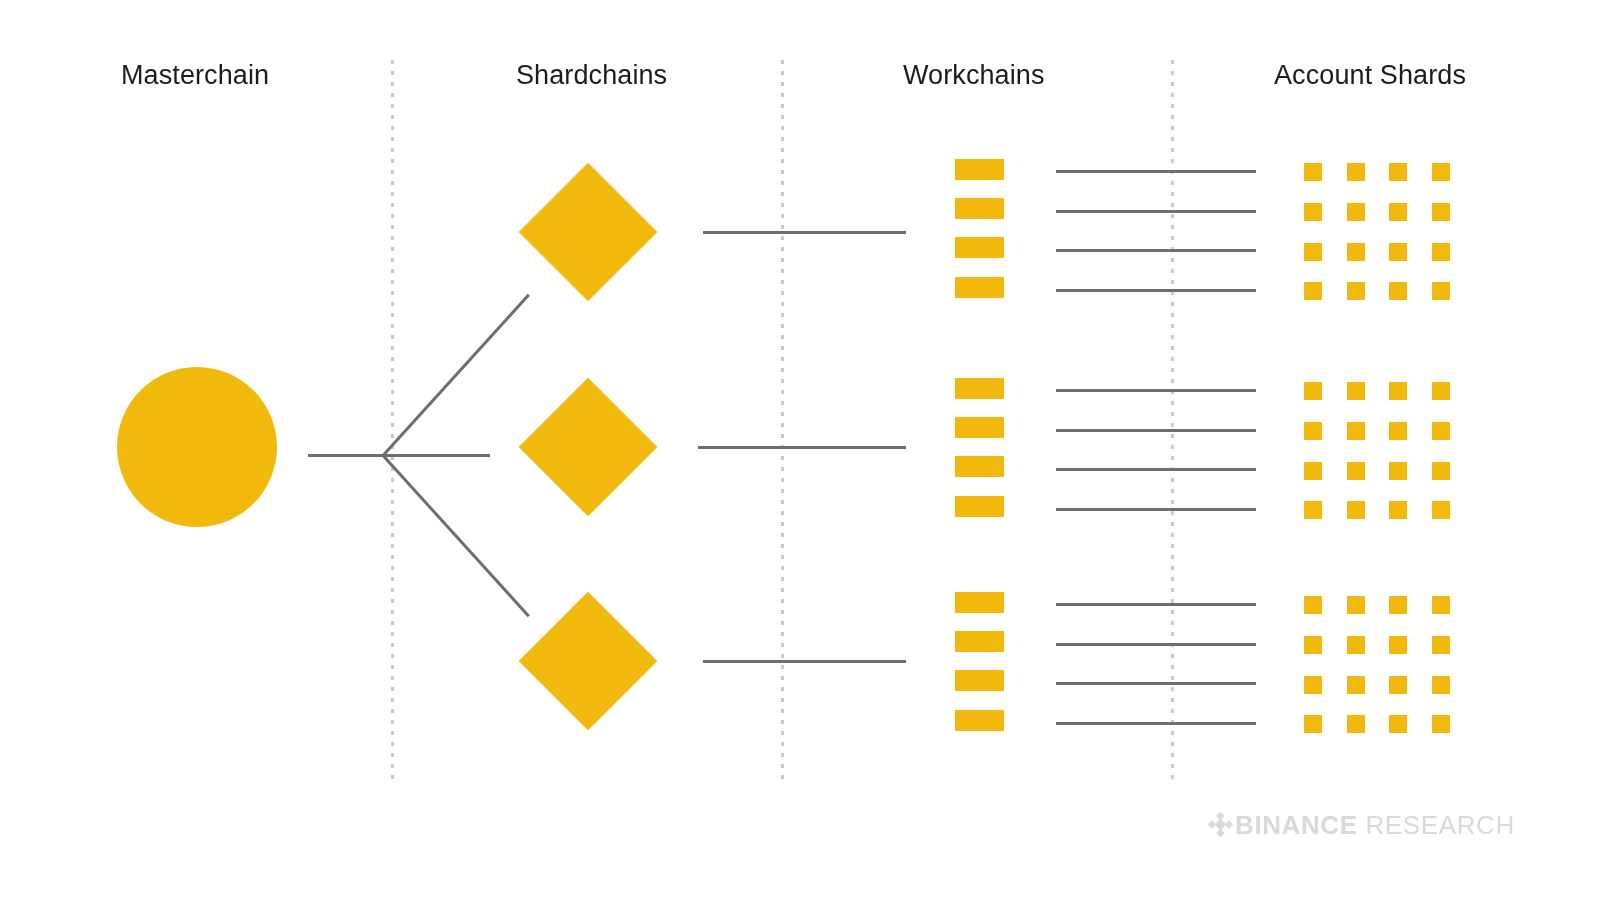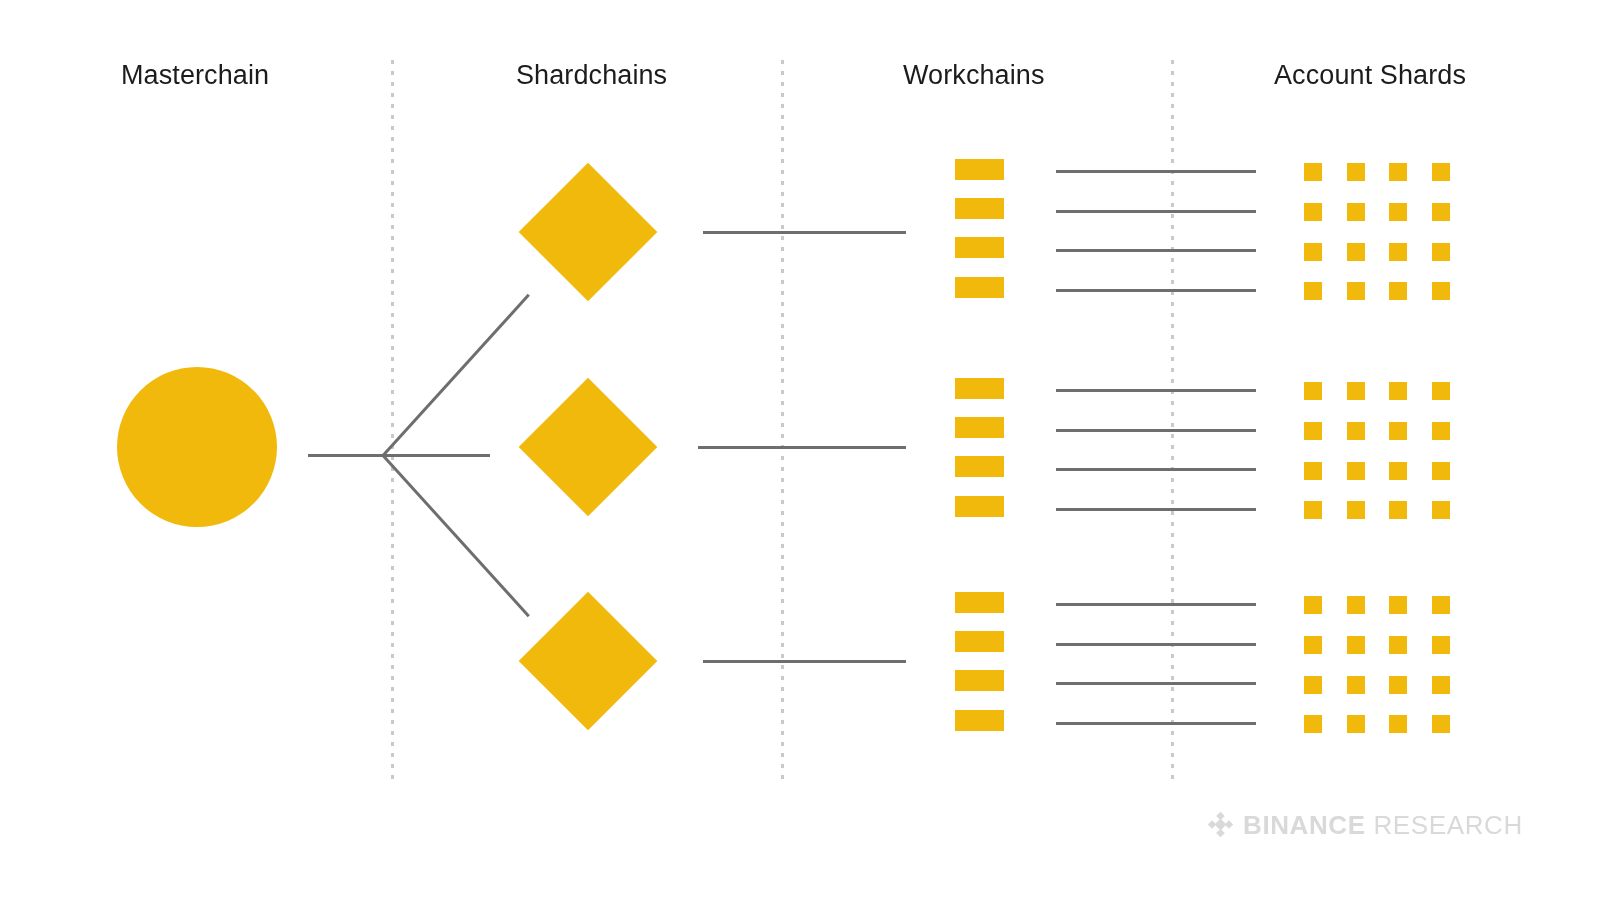--- a/index.html
+++ b/index.html
@@ -98,21 +98,21 @@
     background: #F0B90B;
   }
 
   
   .watermark {
     position: absolute;
     left: 1207px;
     top: 811px;
     display: flex;
     align-items: center;
-    gap: 9px;
+    gap: 1px;
     color: #d9d9d9;
     user-select: none;
   }
   .wm-logo { display: block; }
   .wm-text {
     font-size: 26px;
     letter-spacing: 0.6px;
     line-height: 1;
     white-space: nowrap;
   }

